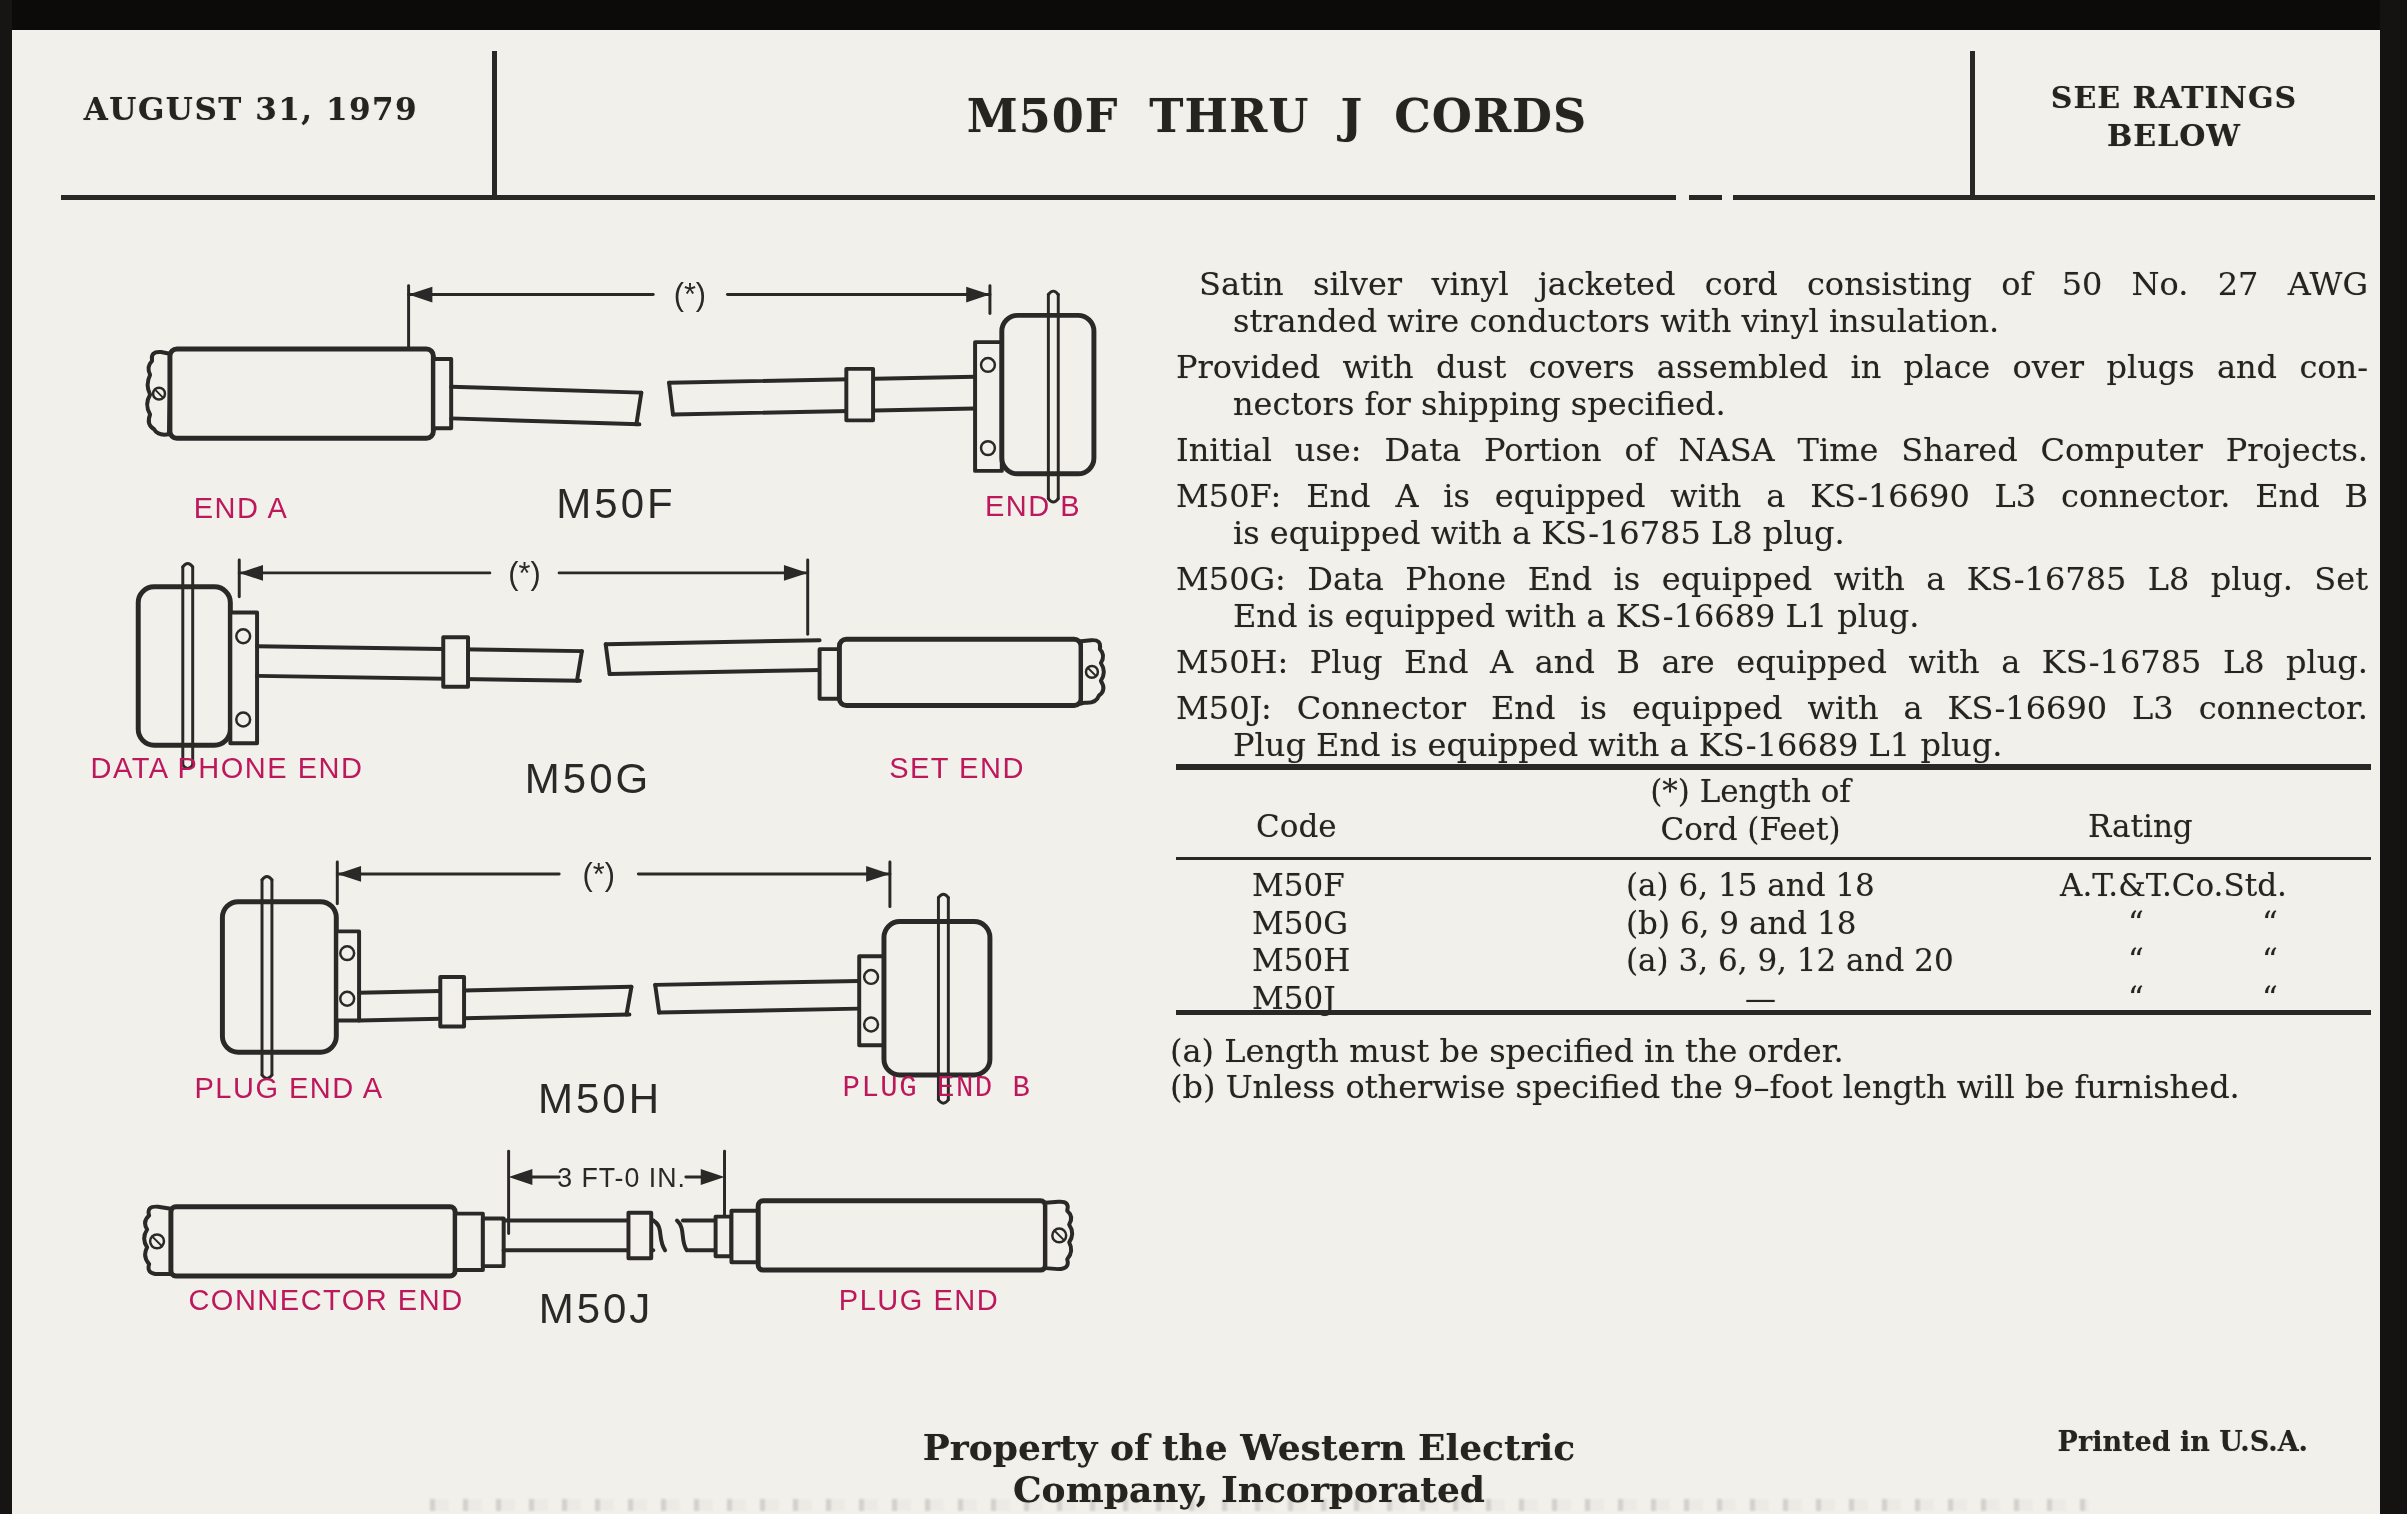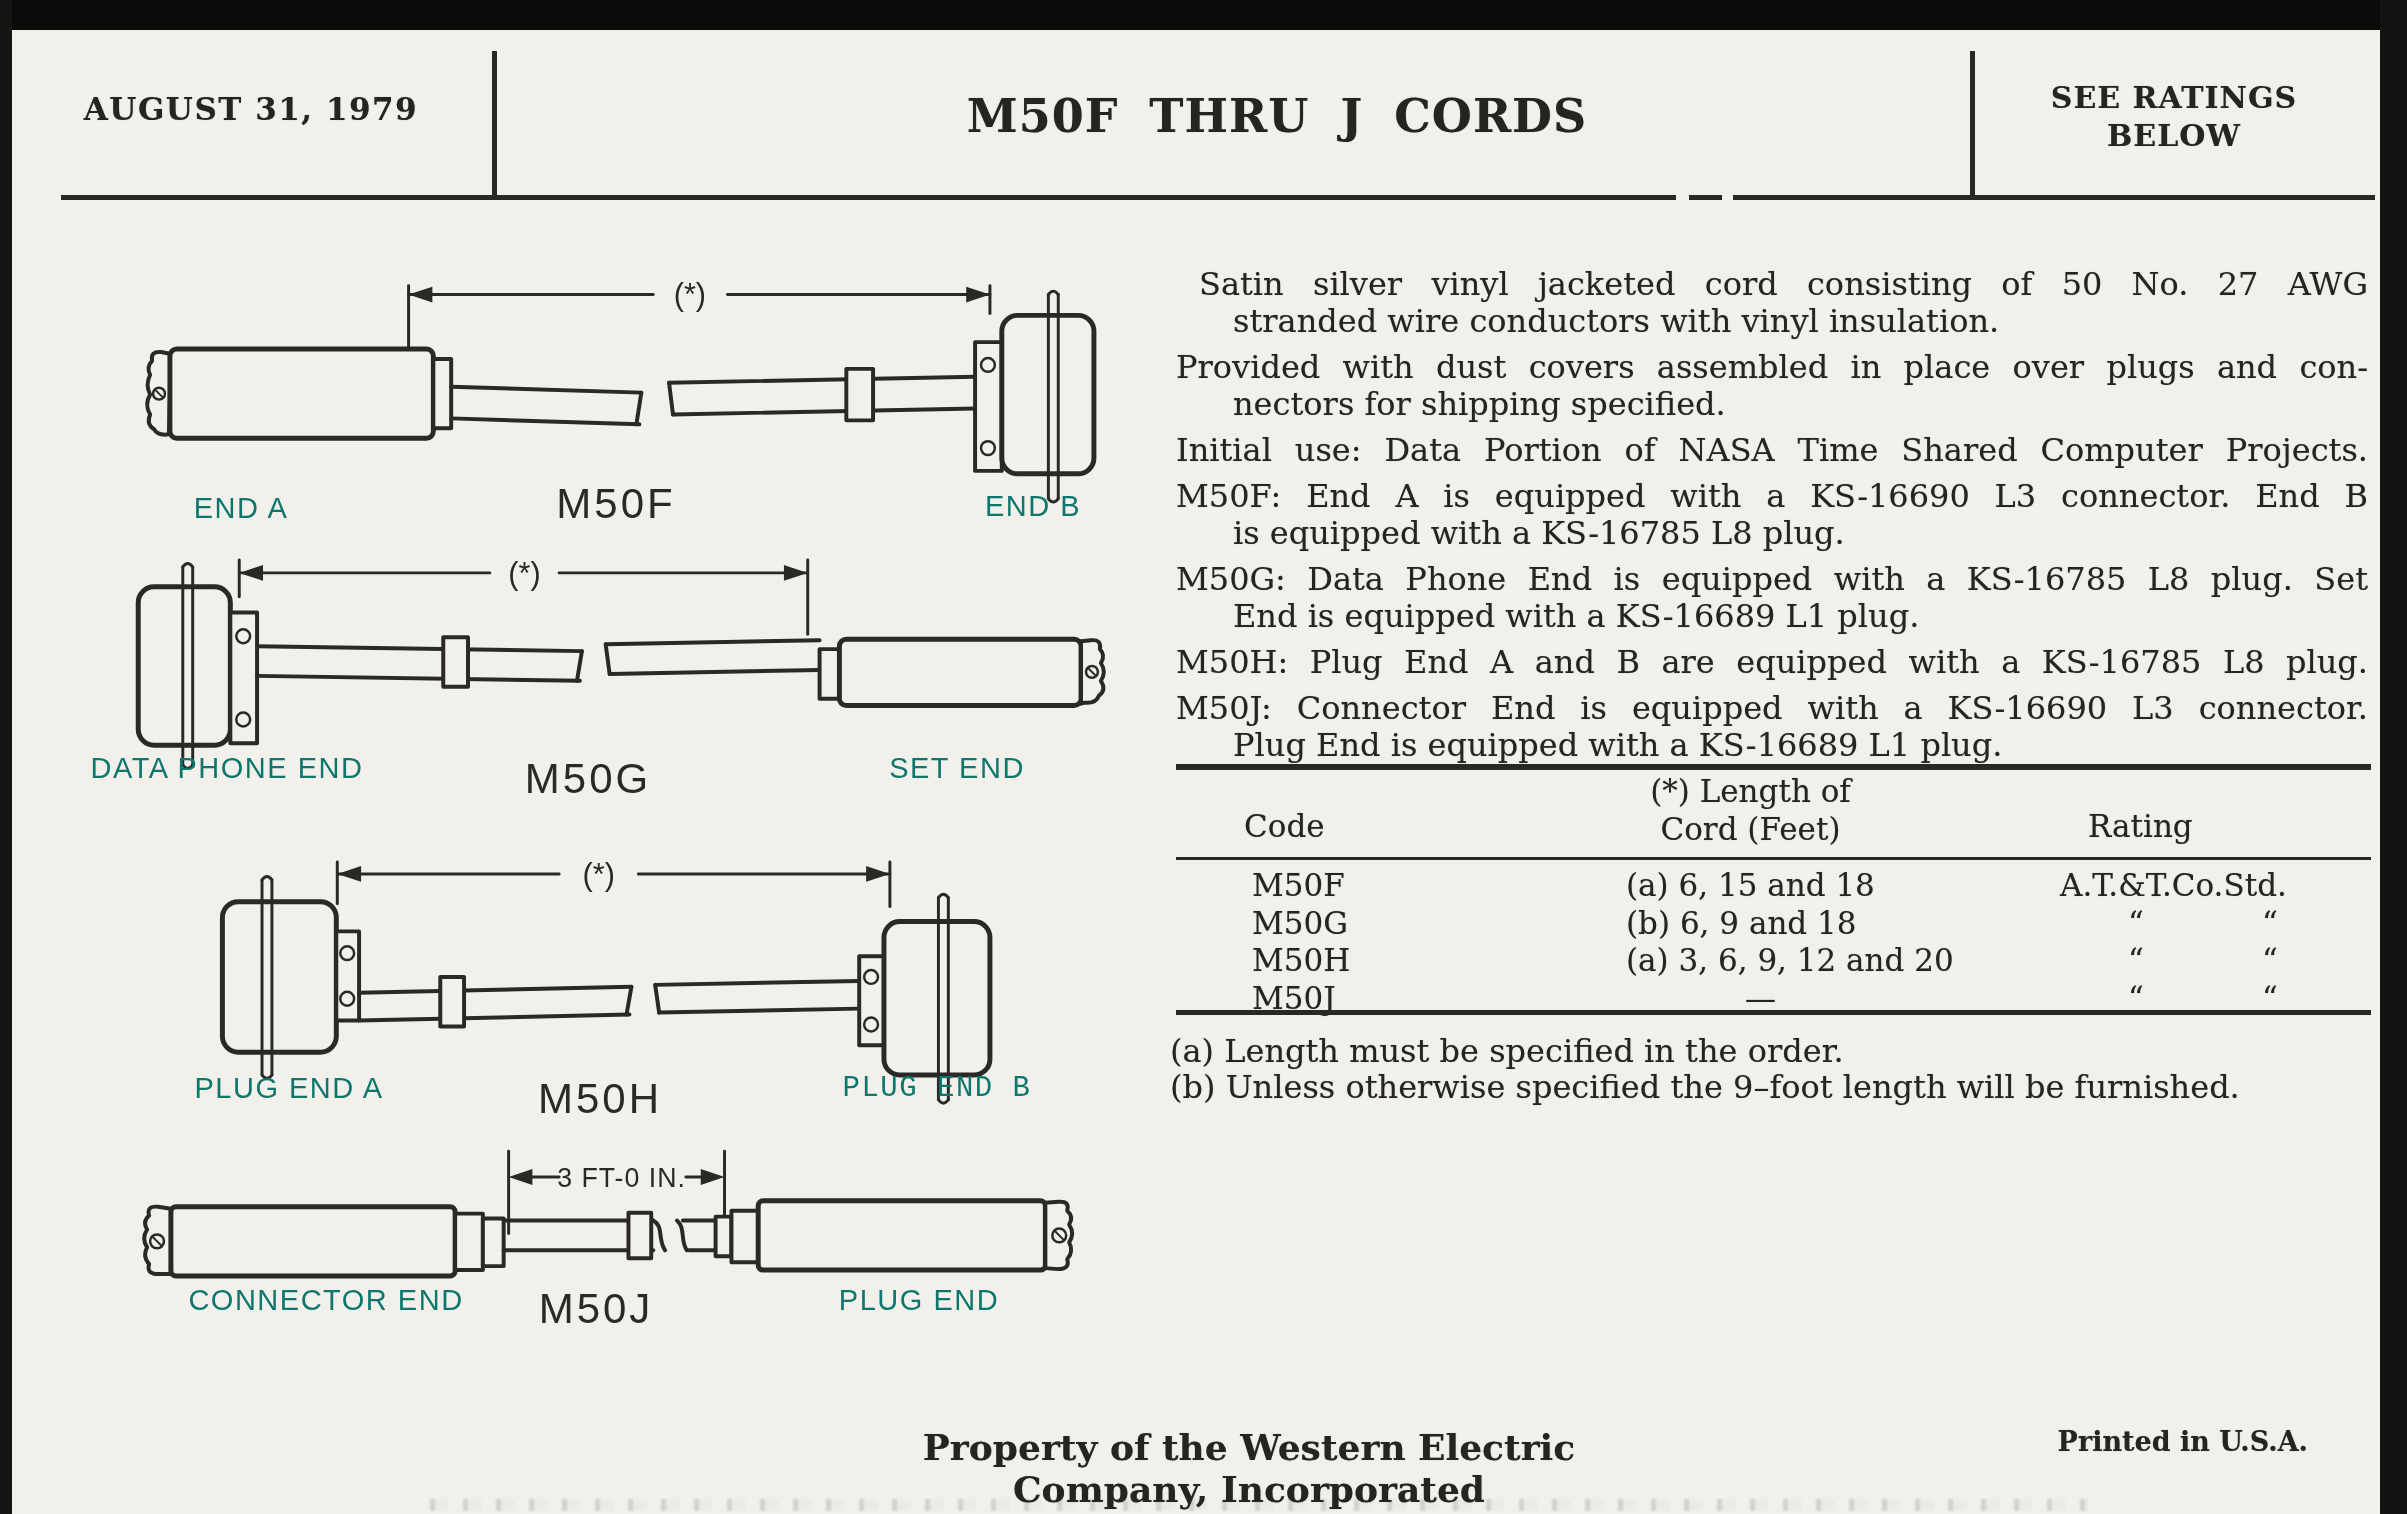--- a/index.html
+++ b/index.html
@@ -25,37 +25,37 @@
   .dline{padding-left:57px;text-indent:-57px;}
   .dline.cont{padding-left:57px;text-indent:0;}
   .dline.opener{text-indent:-34px;}
   .jfull{text-align:justify;text-align-last:justify;}
   
   .tableblk{left:1176px;top:764px;width:1195px;height:253px;font-size:31px;}
   .trule{position:absolute;left:0;width:1195px;background:#2a2826;}
   .t-top{top:0;height:6px;}
   .t-mid{top:93px;height:3px;}
   .t-bot{top:246px;height:5px;}
-  .thead-code{position:absolute;left:68px;top:44px;}
+  .thead-code{position:absolute;left:80px;top:44px;}
   .thead-len{position:absolute;left:411px;top:8px;width:327px;text-align:center;line-height:38px;}
   .thead-rating{position:absolute;left:912px;top:44px;width:158px;}
   .trow{position:absolute;left:0;width:1195px;height:38px;}
   .tcode{position:absolute;left:76px;}
   .tlen{position:absolute;left:450px;}
   .tlen-dash{position:absolute;left:450px;width:267px;text-align:center;letter-spacing:-2px;}
   .trate{position:absolute;left:884px;}
   .td1{position:absolute;left:952px;}
   .td2{position:absolute;left:1086px;}
   .fnote{left:1170px;width:1203px;font-size:32px;}
   
   .foot-prop{left:853px;top:1426px;width:792px;text-align:center;font-size:36px;font-weight:bold;}
   .foot-usa{left:1960px;top:1426px;width:348px;text-align:right;font-size:27px;font-weight:bold;}
   
   .dlabel{position:absolute;width:416px;text-align:center;font-family:"Liberation Sans","DejaVu Sans",sans-serif;
-          color:#0f766e;font-size:29px;letter-spacing:1.5px;}
+          color:#be185d;font-size:29px;letter-spacing:1.5px;}
   .dcode{position:absolute;width:416px;text-align:center;font-family:"Liberation Sans","DejaVu Sans",sans-serif;
           color:#2a2927;font-size:42px;letter-spacing:3px;}
   .inktxt{text-shadow:0 0 1px rgba(35,33,30,.35);}
   svg text{font-family:"Liberation Sans","DejaVu Sans",sans-serif;fill:#2a2927;}
 </style>
 </head>
 <body>
 
 <div id="canvas">
 

